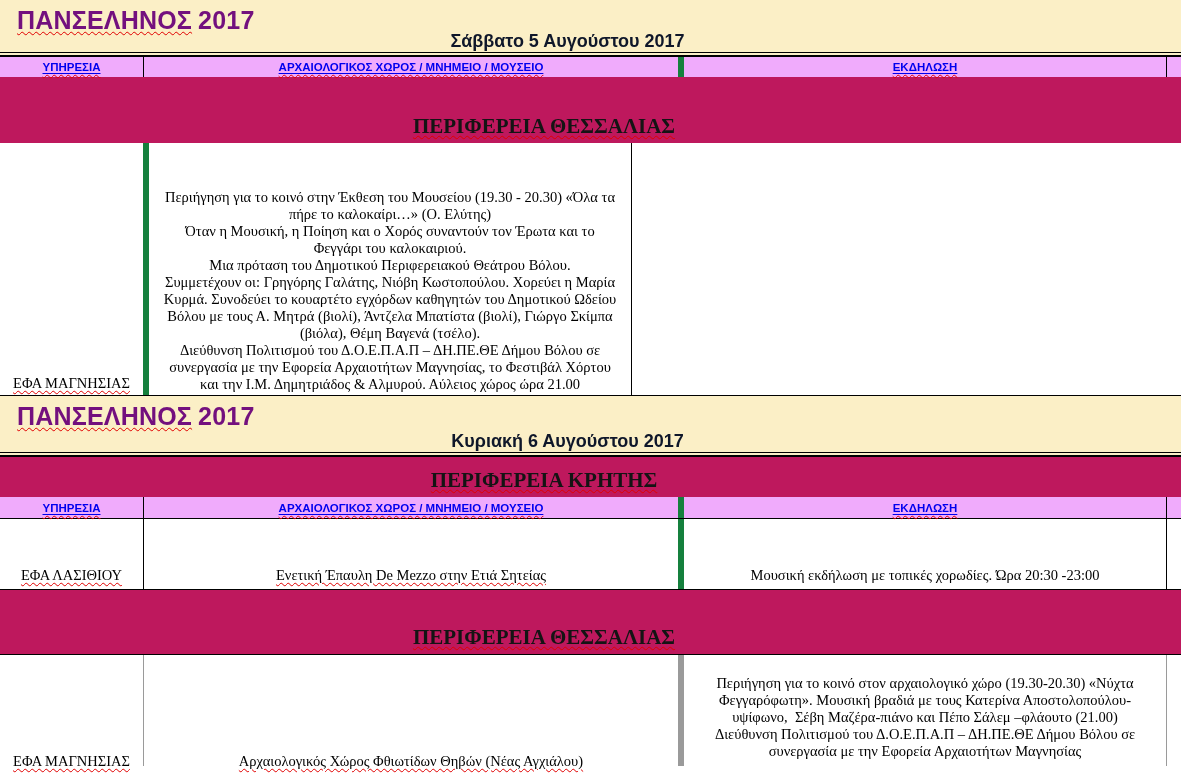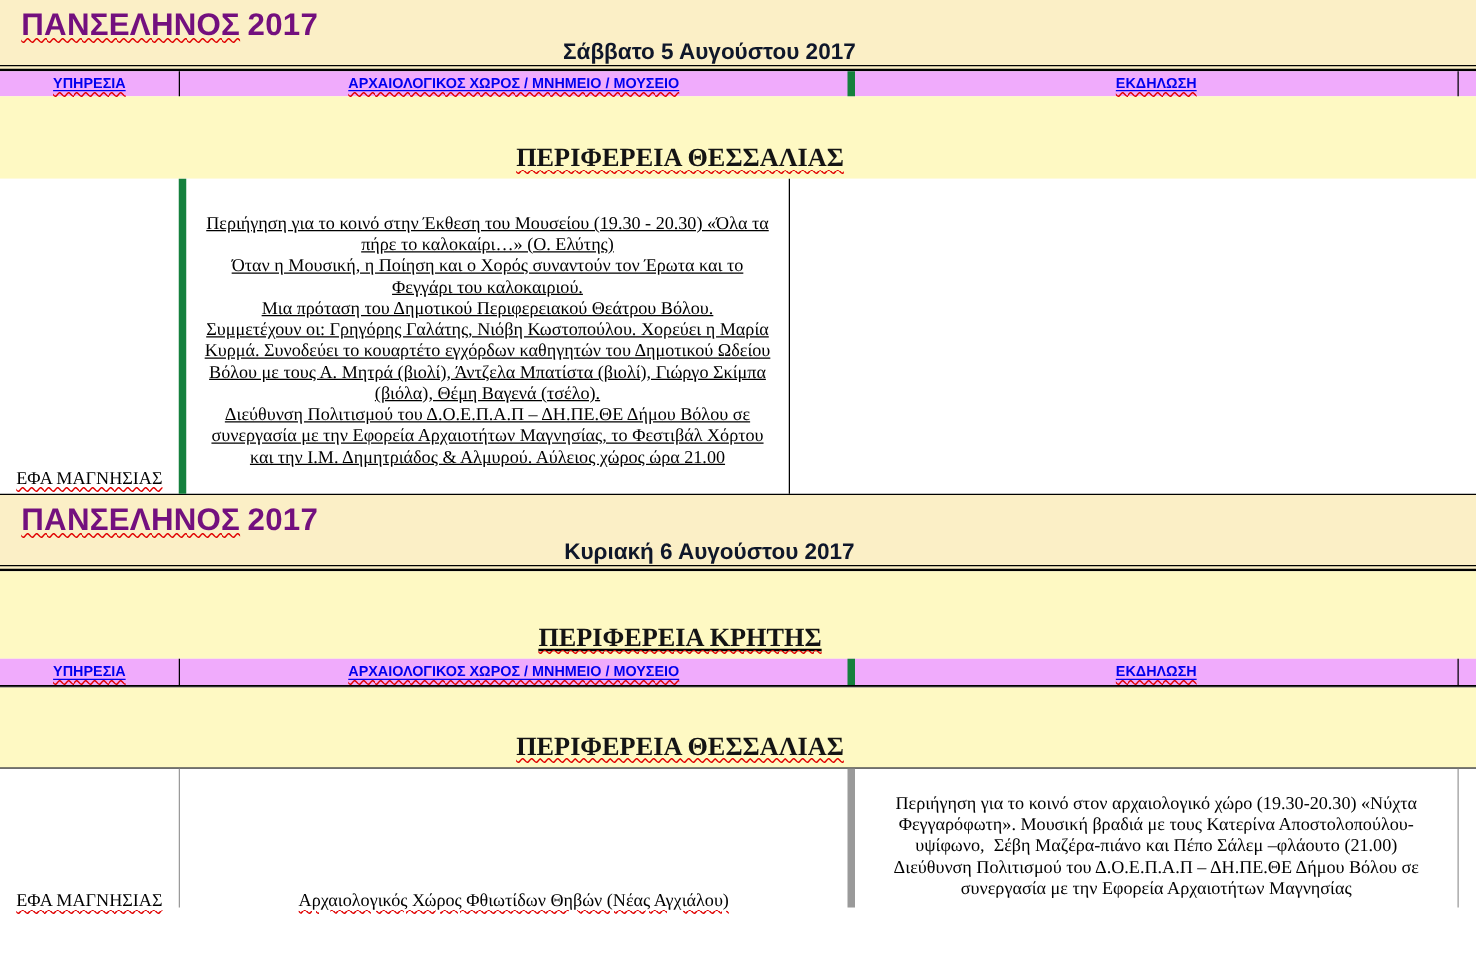--- a/index.html
+++ b/index.html
@@ -36,37 +36,37 @@
   
   .thead { background: #f0abfc; }
   .thead .c { align-items: center; }
   .h1 { height: 20px; }
   .h2 { height: 22px; border-bottom: 1px solid #000; }
   .colhead { font-family: "Liberation Sans", sans-serif; font-weight: bold;
       font-size: 11.5px; color: #0000EE;
       text-decoration: underline solid #0000EE 1px; text-underline-offset: 2px; }
 
   
-  .region { background: #fef9c3; display: flex; justify-content: center;
+  .region { background: #be185d; display: flex; justify-content: center;
       align-items: flex-end; width: 1181px; padding-left: 27px; }
   .r1 { height: 66px; }
-  .r2 { height: 70px; text-decoration: underline; }
+  .r2 { height: 40px; }
   .r3 { height: 64px; }
   .region-text { font-family: "Liberation Serif", serif; font-weight: bold;
       font-size: 21px; color: #141414; padding-bottom: 4px; margin-right: 120px; }
 
   
   .tdata .c { align-items: flex-end; }
   .d1 { height: 252px; }
   .d2 { height: 70px; }
   .d3 { height: 111px; }
   .cellText { font-size: 14.5px; line-height: 17px; text-align: center; }
   .para { white-space: pre; }
   .d1 .one { margin-bottom: 3px; }
-  .d1 .para { margin-bottom: 20px; text-decoration: underline; }
+  .d1 .para { margin-bottom: 2px; }
   .d2 .one { margin-bottom: 5px; }
   .d3 .one { margin-bottom: -4px; }
   .d3 .para { margin-bottom: 6px; }
   .last .c2, .last .c3, .last .c4 { border-left-color: #9a9a9a; }
 
   
   .sq { text-decoration-line: underline; text-decoration-style: wavy;
       text-decoration-color: #E00000; text-decoration-thickness: 1px;
       text-underline-offset: 2px; }
   .colhead .sq { text-decoration: underline wavy #E00000 1px; text-underline-offset: 3px; }
@@ -147,20 +147,32 @@
       </div>
       <div class="c c2">
         <span class="colhead"><span class="sq">ΑΡΧΑΙΟΛΟΓΙΚΟΣ ΧΩΡΟΣ / ΜΝΗΜΕΙΟ / ΜΟΥΣΕΙΟ</span></span>
       </div>
       <div class="c c3">
         <span class="colhead"><span class="sq">ΕΚΔΗΛΩΣΗ</span></span>
       </div>
       <div class="c c4"></div>
     </div>
 
+    <div class="trow tdata d2">
+      <div class="c c1">
+        <span class="cellText one sq">ΕΦΑ ΛΑΣΙΘΙΟΥ</span>
+      </div>
+      <div class="c c2">
+        <span class="cellText one sq">Ενετική Έπαυλη De Mezzo στην Ετιά Σητείας</span>
+      </div>
+      <div class="c c3">
+        <span class="cellText one">Μουσική εκδήλωση με τοπικές χορωδίες. Ώρα 20:30 -23:00</span>
+      </div>
+      <div class="c c4"></div>
+    </div>
 
     <div class="hr1"></div>
 
     <div class="region r3">
       <span class="region-text sq">ΠΕΡΙΦΕΡΕΙΑ ΘΕΣΣΑΛΙΑΣ</span>
     </div>
 
     <div class="hr1"></div>
 
     <div class="trow tdata d3 last">

